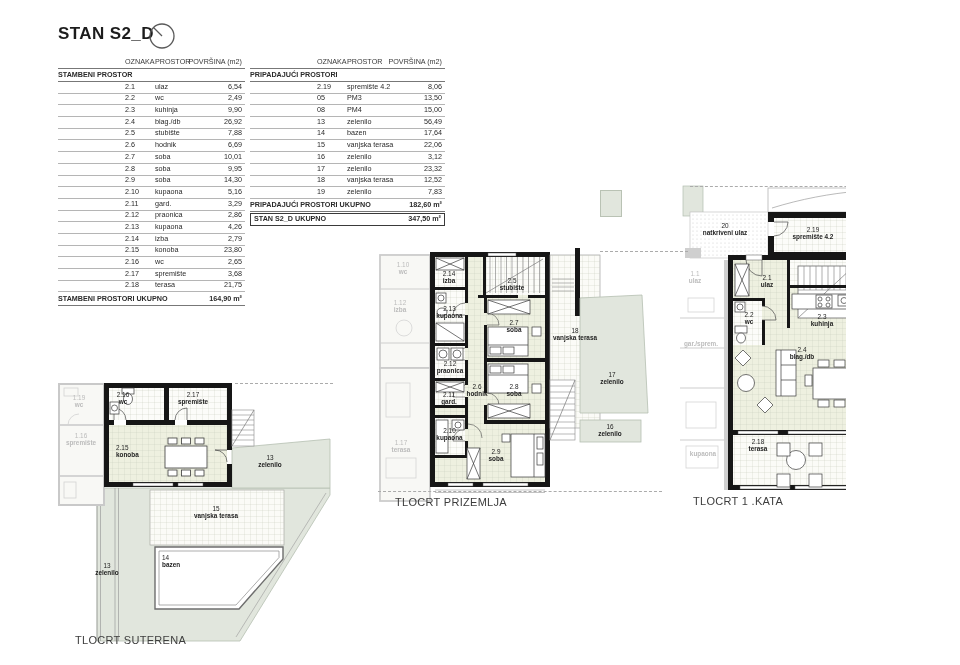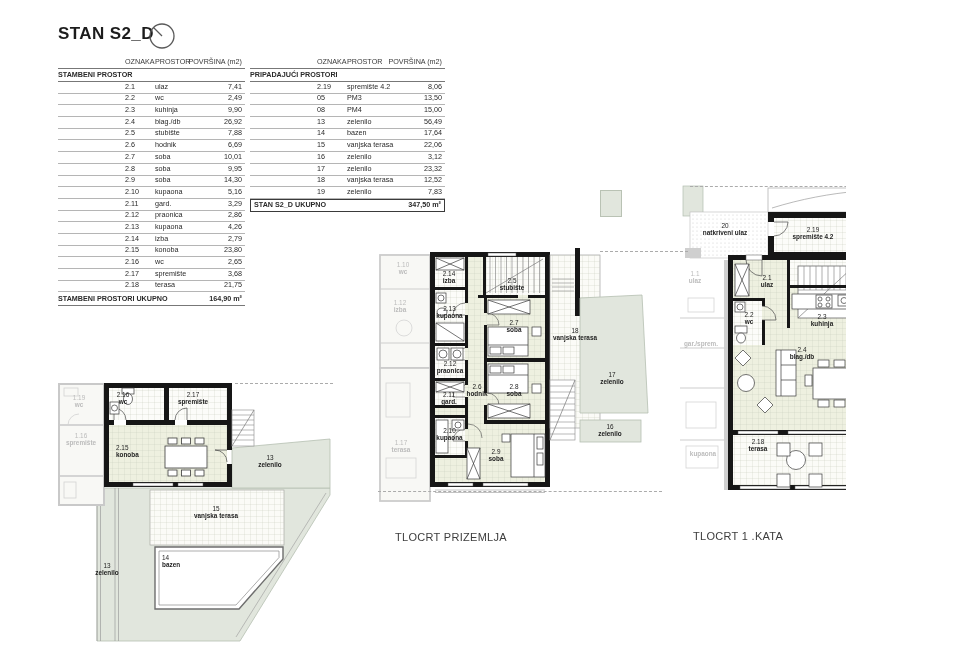--- a/index.html
+++ b/index.html
@@ -31,21 +31,21 @@
   .tgrand .val{position:absolute;right:3px;bottom:1px;}
 
   
   .plan{position:absolute;}
   .plan svg{position:absolute;left:0;top:0;}
   .plabel{position:absolute;font-size:6.4px;line-height:7.3px;color:#1d1d1d;text-align:center;white-space:nowrap;z-index:5;}
   .plabel .code{display:block;}
   .plabel .nm{display:block;font-weight:bold;}
   .plabel.la{text-align:left;}
   .plabel.faded{color:#bcbcbc;}
-  .plan-caption{position:absolute;font-size:11px;color:#3d3d3d;letter-spacing:.3px;white-space:nowrap;z-index:5;margin-top:35px;}
+  .plan-caption{position:absolute;font-size:11px;color:#3d3d3d;letter-spacing:.3px;white-space:nowrap;z-index:5;}
   .dash{position:absolute;border-top:1px dashed #ababab;z-index:1;}
   .dashv{position:absolute;border-left:1px dashed #ababab;z-index:1;}
   .greenpatch{position:absolute;background:#e1e6dd;border:0.8px solid #b9c2b4;z-index:0;}
 </style>
 </head>
 <body>
 
 <div id="canvas">
 
   <div class="title">STAN S2_D</div>
@@ -63,21 +63,21 @@
       <span class="h-pov">POVRŠINA (m2)</span>
     </div>
     <div class="tsection">
       <span>STAMBENI PROSTOR</span>
     </div>
     <div>
 
     <div class="trow">
         <span class="c-ozn">2.1</span>
         <span class="c-pro">ulaz</span>
-        <span class="c-pov">7,41</span>
+        <span class="c-pov">6,54</span>
       </div>
         <div class="trow">
         <span class="c-ozn">2.2</span>
         <span class="c-pro">wc</span>
         <span class="c-pov">2,49</span>
       </div>
         <div class="trow">
         <span class="c-ozn">2.3</span>
         <span class="c-pro">kuhinja</span>
         <span class="c-pov">9,90</span>
@@ -219,20 +219,24 @@
         <span class="c-ozn">18</span>
         <span class="c-pro">vanjska terasa</span>
         <span class="c-pov">12,52</span>
       </div>
         <div class="trow">
         <span class="c-ozn">19</span>
         <span class="c-pro">zelenilo</span>
         <span class="c-pov">7,83</span>
       </div>
       </div>
+    <div class="ttotal">
+      <span class="lbl">PRIPADAJUĆI PROSTORI UKUPNO</span>
+      <span class="val">182,60 m²</span>
+    </div>
     <div class="tgrand">
       <span class="lbl">STAN S2_D UKUPNO</span>
       <span class="val">347,50 m²</span>
     </div>
   </div>
 
   <div class="dash" style="left:235px;top:383px;width:98px;"></div>
   <div class="dash" style="left:378px;top:491px;width:284px;"></div>
   <div class="dash" style="left:600px;top:251px;width:88px;"></div>
   <div class="dash" style="left:690px;top:186px;width:262px;"></div>

